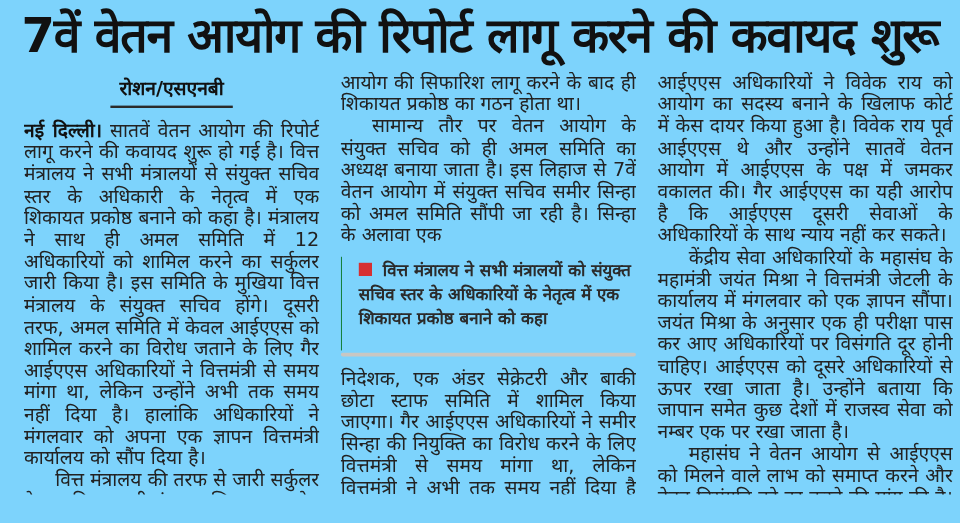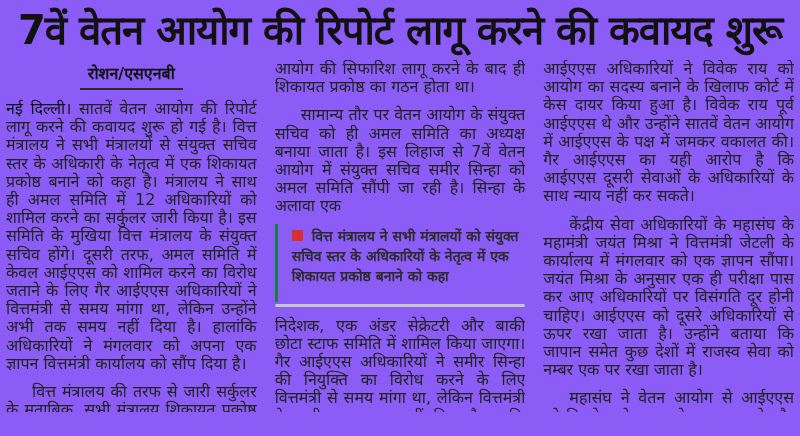--- a/index.html
+++ b/index.html
@@ -1,39 +1,39 @@
 <!DOCTYPE html>
 <html lang="hi"><head>
 <meta charset="utf-8">
 <style>
   html,body{margin:0;padding:0;}
   body{background:#e9e8e4;}
   .page{
     width:800px;height:436px;
-    background:#8b5cf6;
+    background:#7dd3fc;
     overflow:hidden;
     font-family:"DejaVu Sans","Liberation Sans",sans-serif;
     color:#1c1c1c;
     box-sizing:border-box;
     position:relative;
   }
   .headline{
     text-align:center;
     font-weight:bold;
     font-size:40px;
     line-height:1.2;
     color:#111;
     padding:6px 6px 2px 6px;
     white-space:nowrap;
     letter-spacing:-1px;
   }
   .body-area{
     display:flex;
     gap:18px;
-    padding:4px 6px 0 6px;
+    padding:4px 6px 0 20px;
     height:352px;
     overflow:hidden;
   }
   .col{
     flex:1 1 0;
     min-width:0;
     overflow:hidden;
   }
   .byline{
     width:fit-content;
@@ -44,24 +44,24 @@
     border-bottom:2px solid #2a2a2a;
     padding:0 8px 4px 8px;
   }
   p.story{
     margin:0;
     text-align:justify;
     font-size:16px;
     line-height:18.2px;
     color:#222;
   }
-  p.story.indent{ text-indent:26px;margin-top:10px; }
-  .leadin{ font-weight:normal; color:#111; }
+  p.story.indent{ text-indent:26px; }
+  .leadin{ font-weight:bold; color:#111; }
   .highlight-box{
-    border-left:3px solid #15803d;
+    border-left:1px solid #15803d;
     margin:8px 0 0 0;
     padding:2px 0 10px 14px;
   }
   .hl-item{
     font-weight:bold;
     font-size:14px;
     line-height:20px;
     color:#2b2b2b;
     text-align:left;
     margin:0 0 6px 0;

